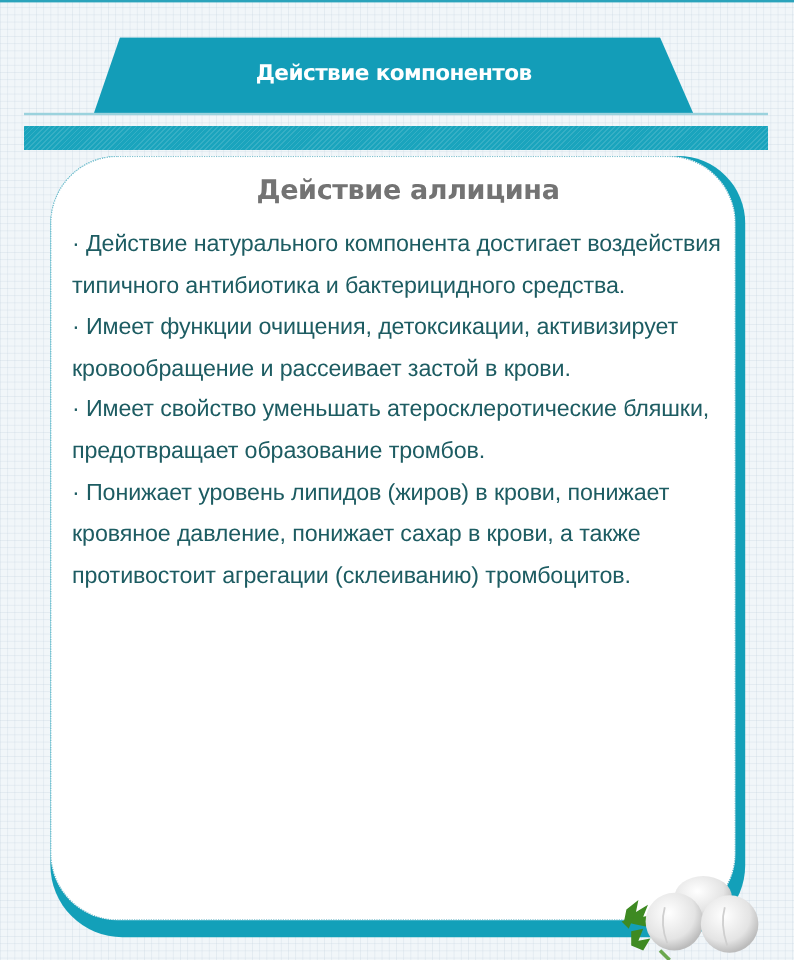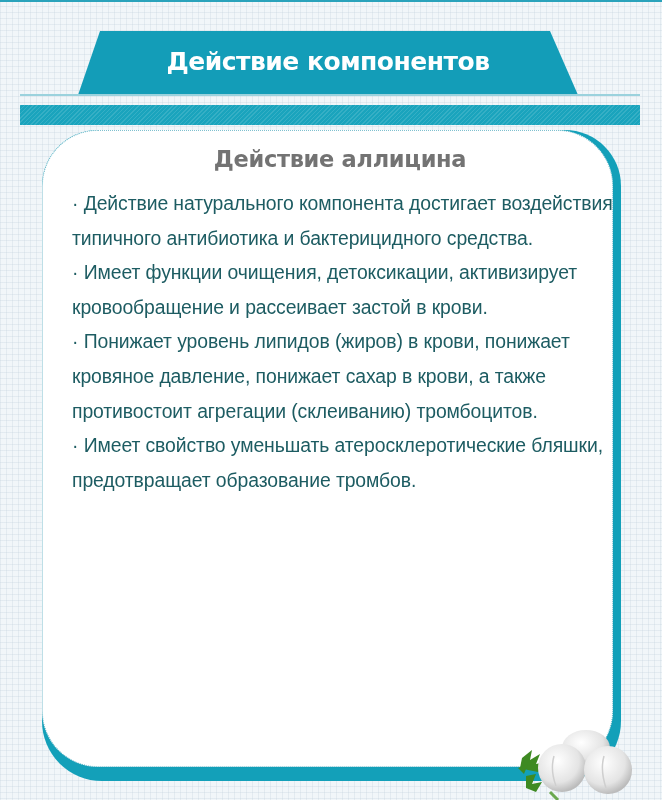--- a/index.html
+++ b/index.html
@@ -35,21 +35,21 @@
   .header-title {
     position: absolute;
     left: 78px; top: 31px;
     width: 500px; height: 60px;
     display: flex;
     align-items: center;
     justify-content: center;
     color: #ffffff;
     font-family: "DejaVu Sans", sans-serif;
     font-weight: bold;
-    font-size: 25px;
+    font-size: 18px;
     letter-spacing: -0.5px;
   }
   .header-rule {
     position: absolute;
     left: 20px; top: 94px;
     width: 620px; height: 2px;
     background: #9bd2dd;
   }
   .header-stripe {
     position: absolute;
@@ -87,21 +87,20 @@
   }
   .card-body {
     position: absolute;
     left: 60px; top: 186px;
     width: 560px;
     color: #1d5c62;
     font-family: "Liberation Sans", sans-serif;
     font-size: 19.4px;
     line-height: 34.6px;
     letter-spacing: -0.1px;
-    margin-left: 12px;
   }
   .bullet {
     display: block;
     margin: 0;
     padding: 0;
   }
   .garlic {
     position: absolute;
     left: 510px; top: 728px;
     width: 130px; height: 72px;
@@ -118,22 +117,22 @@
 <div class="header-stripe"></div>
 
 <div class="card-shadow"></div>
 <div class="card"></div>
 
 <div class="card-title">Действие аллицина</div>
 
 <div class="card-body">
   <p class="bullet">· Действие натурального компонента достигает воздействия типичного антибиотика и бактерицидного средства.</p>
   <p class="bullet">· Имеет функции очищения, детоксикации, активизирует кровообращение и рассеивает застой в крови.</p>
+  <p class="bullet">· Имеет свойство уменьшать атеросклеротические бляшки, предотвращает образование тромбов.</p>
   <p class="bullet">· Понижает уровень липидов (жиров) в крови, понижает кровяное давление, понижает сахар в крови, а также противостоит агрегации (склеиванию) тромбоцитов.</p>
-  <p class="bullet">· Имеет свойство уменьшать атеросклеротические бляшки, предотвращает образование тромбов.</p>
 </div>
 
 <svg class="garlic" viewBox="0 0 130 72" xmlns="http://www.w3.org/2000/svg">
 
   <g fill="#3e8a22">
     <path d="M12 30 L22 22 L20 32 L30 26 L26 36 L36 34 L28 44 L18 42 L10 40 Z"></path>
     <path d="M16 48 L26 46 L22 56 L32 54 L26 64 L16 60 Z"></path>
     <path d="M8 40 L18 36 L14 46 Z"></path>
   </g>
   <path d="M40 64 L48 72" stroke="#6aa84f" stroke-width="3" fill="none"></path>

